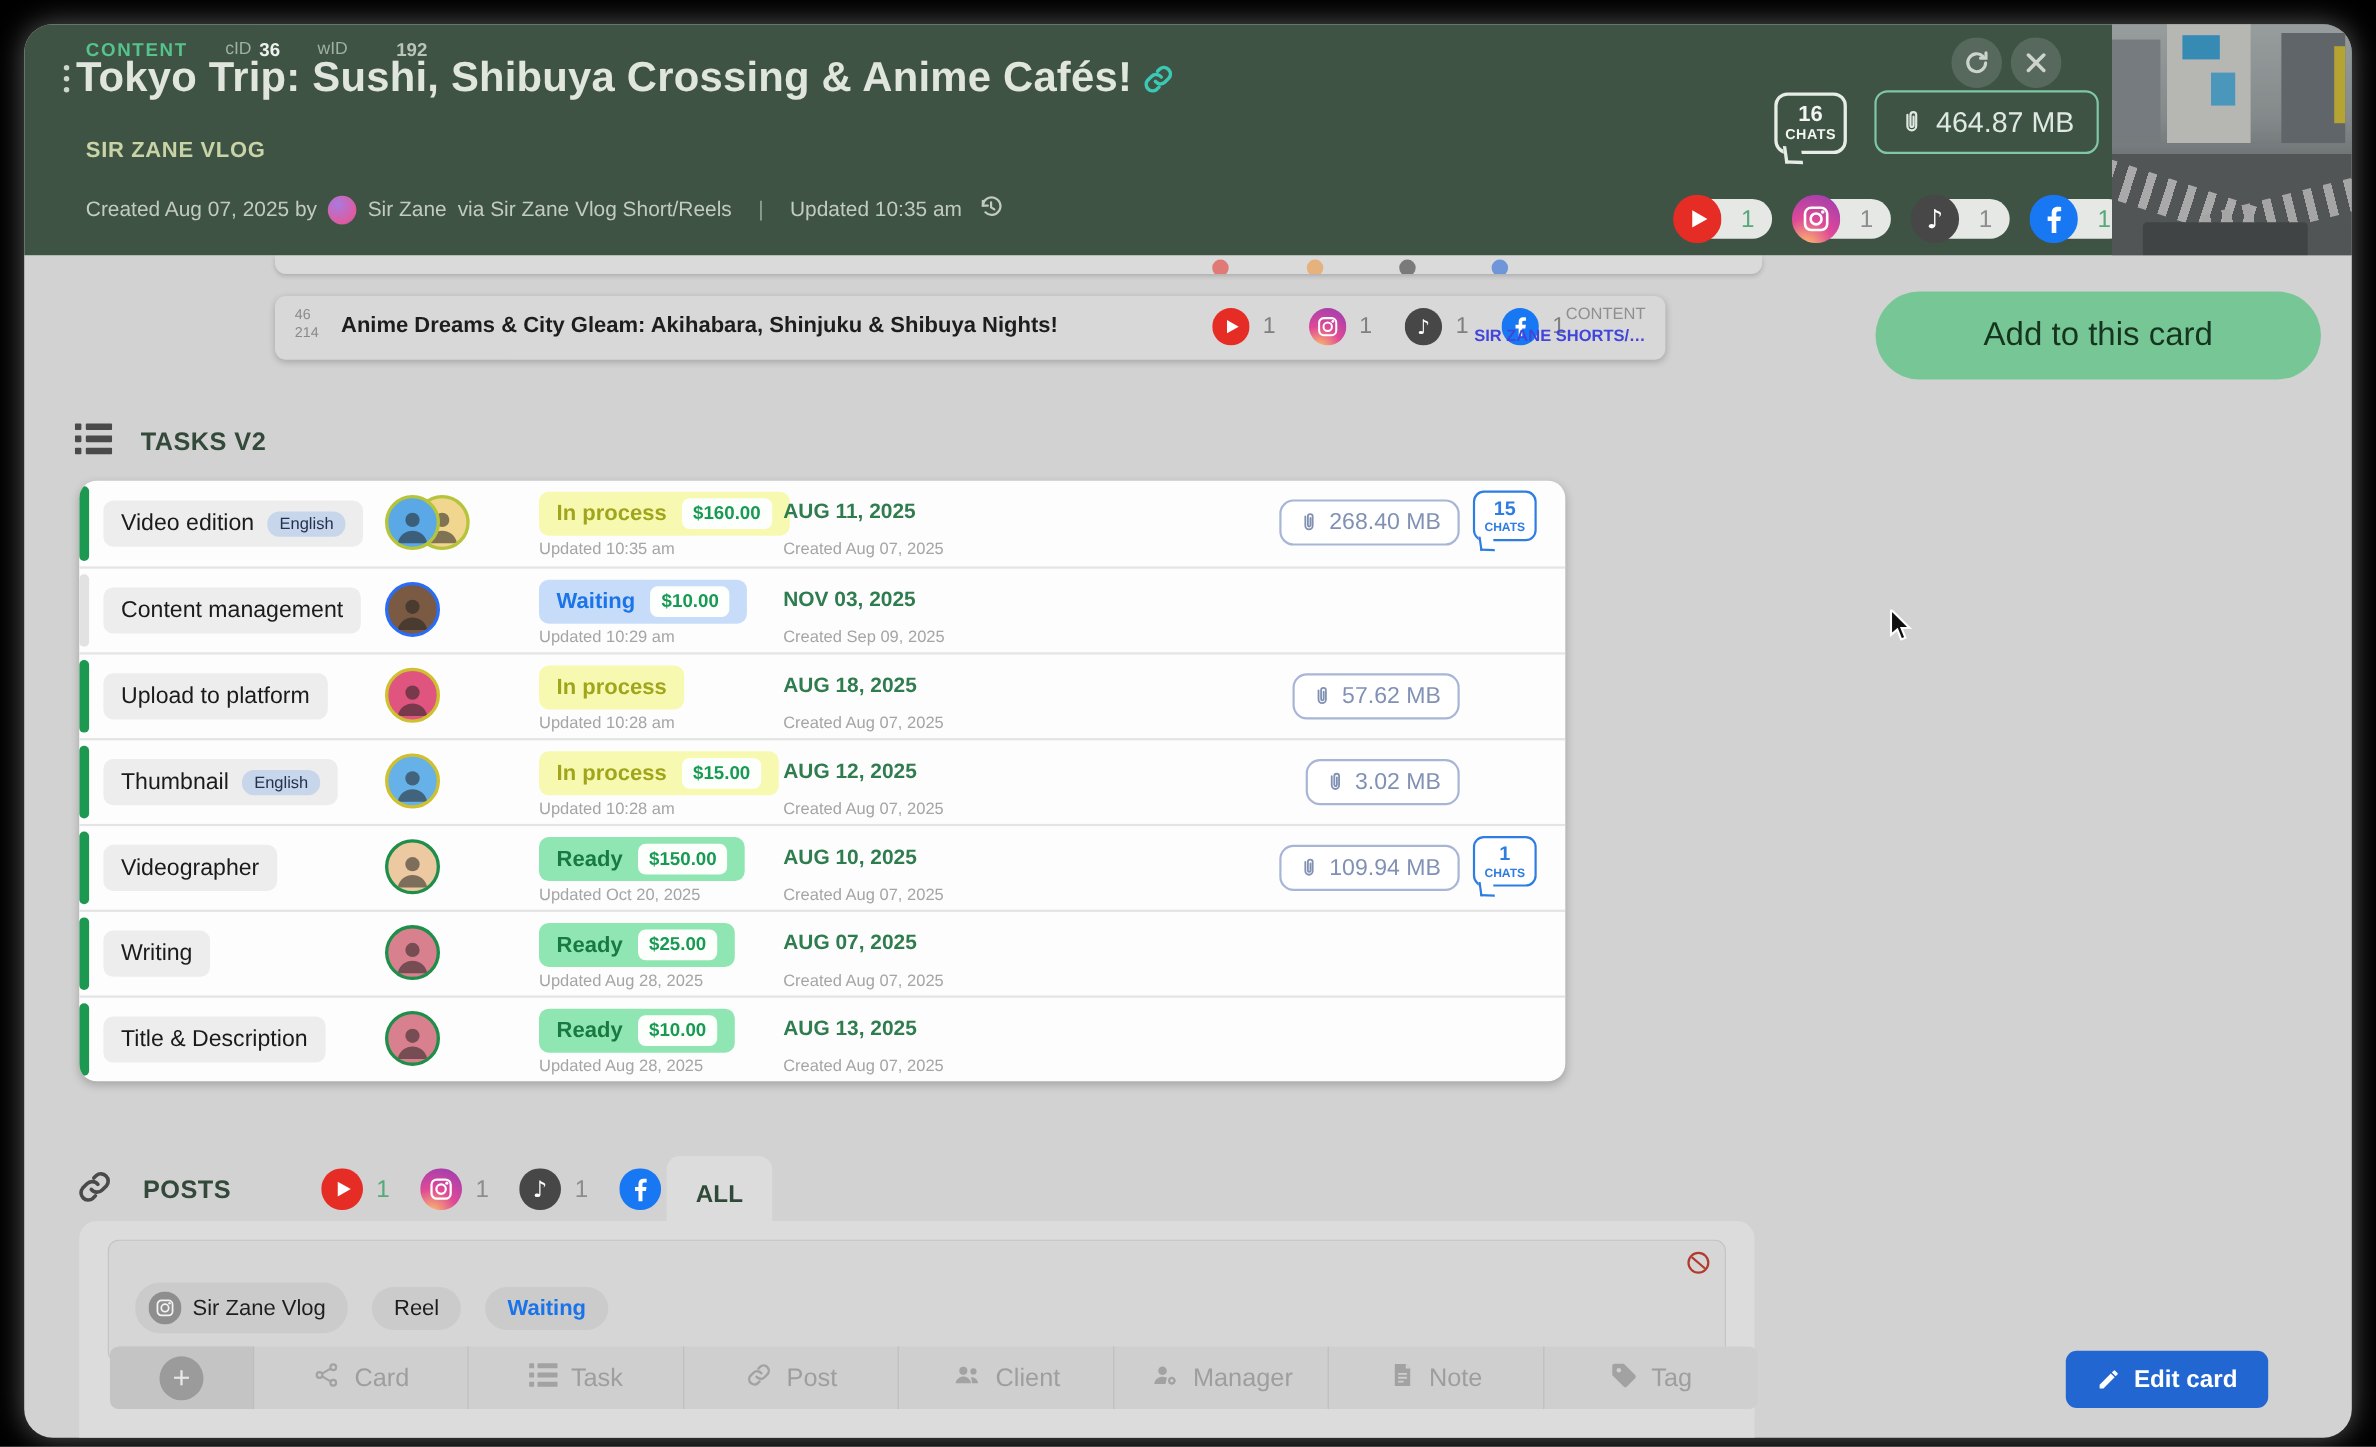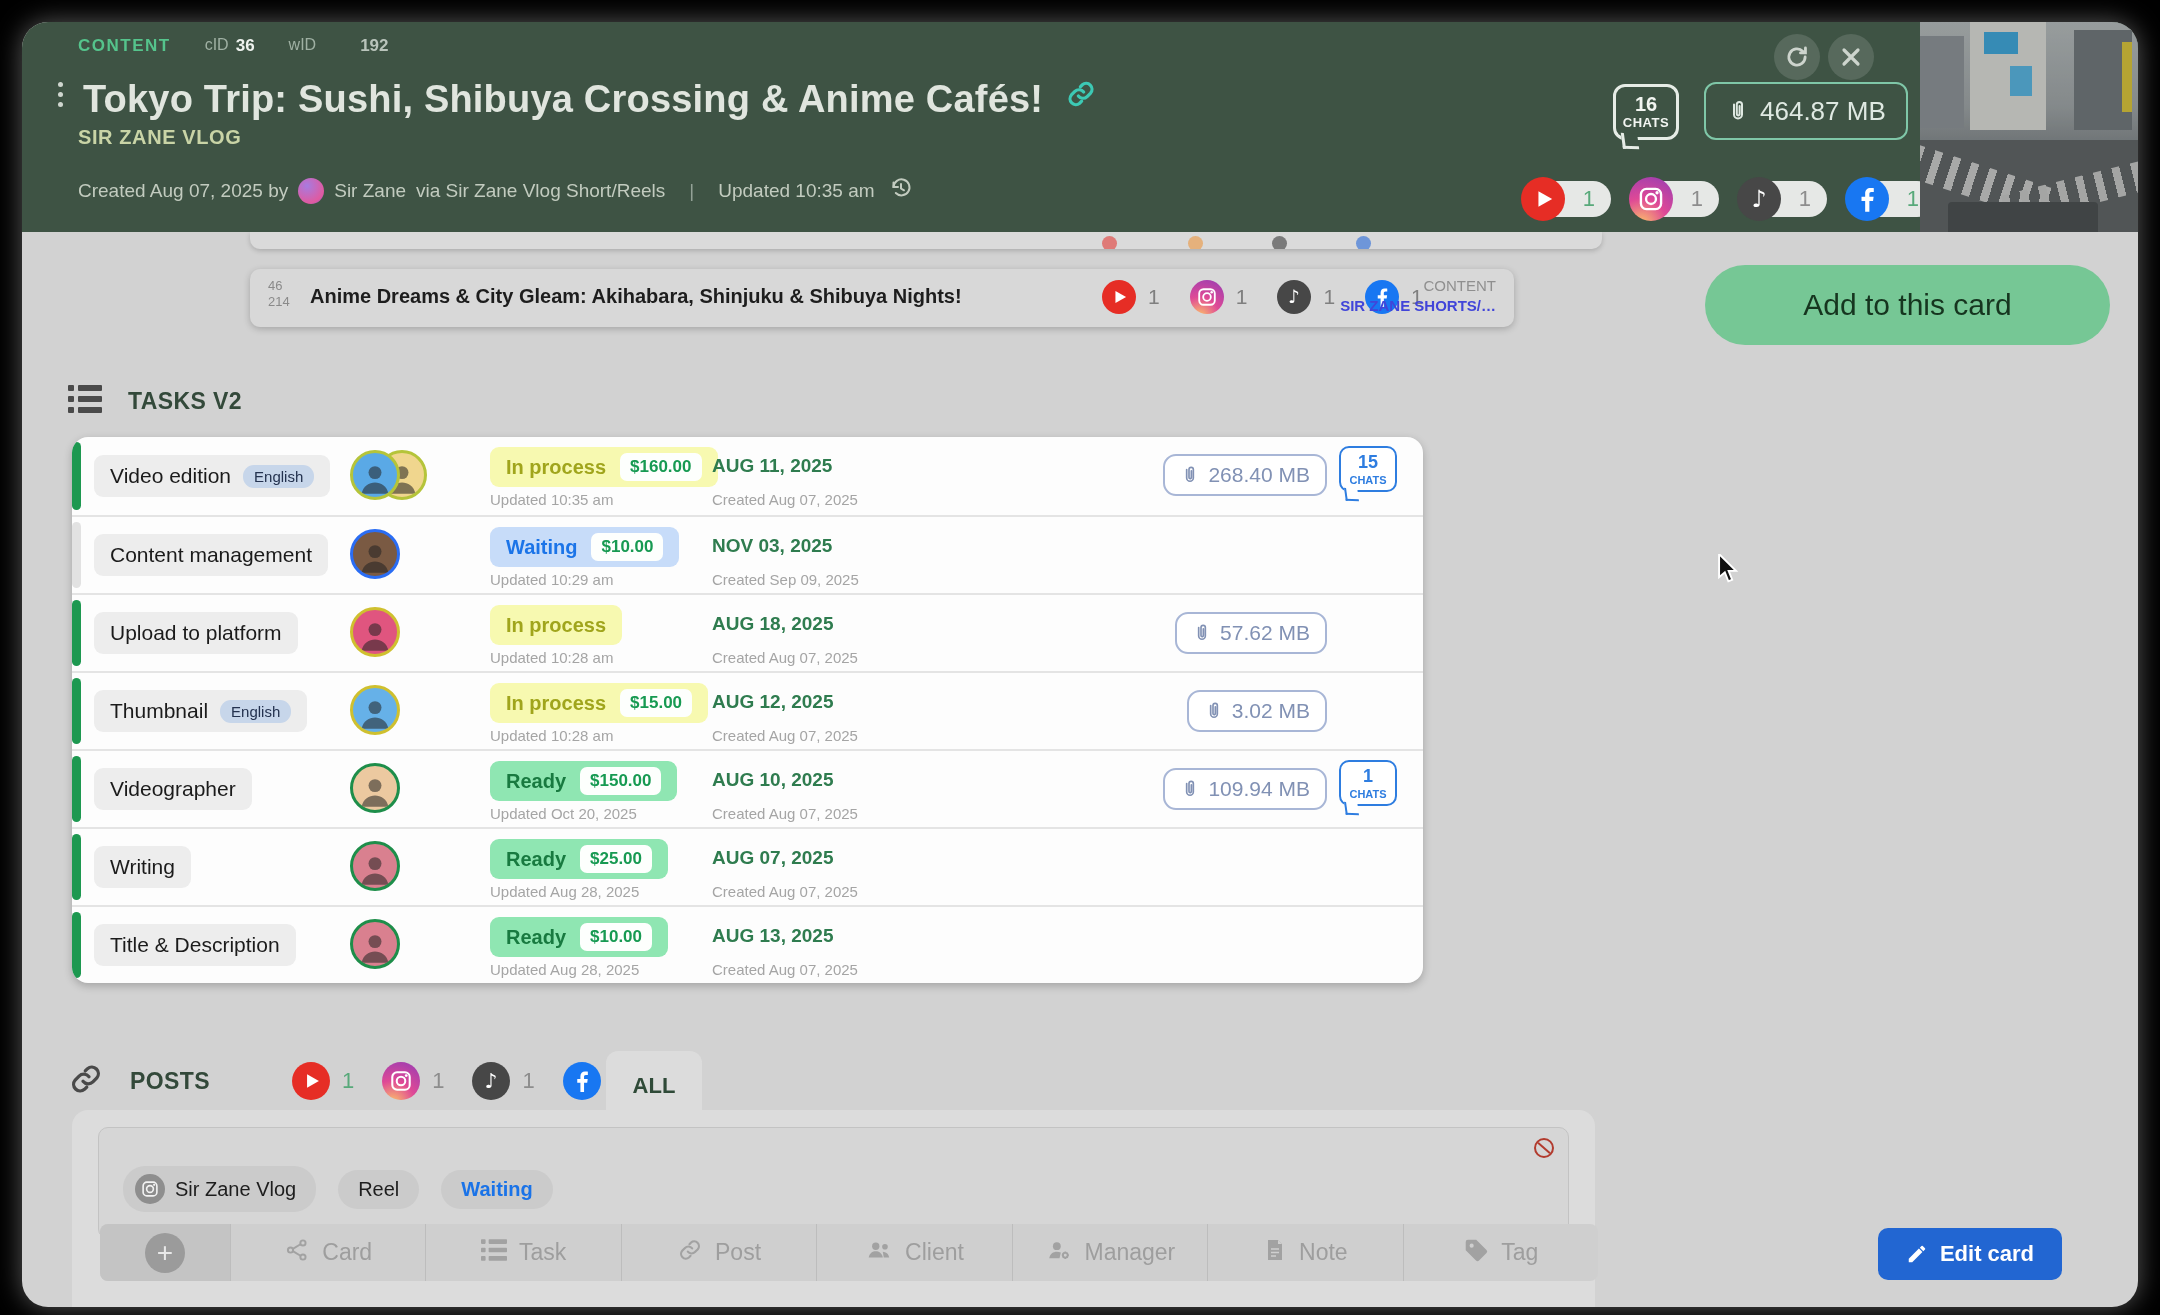--- a/index.html
+++ b/index.html
@@ -8,21 +8,21 @@
   #window{position:absolute;top:22px;left:22px;right:22px;bottom:8px;background:#d2d2d2;
     border-radius:26px;overflow:hidden;box-shadow:0 0 26px rgba(255,255,255,.35);}
 
   
   #header{position:absolute;top:0;left:0;right:0;height:210px;background:#3e5344;z-index:5;}
   .h-toprow{position:absolute;top:14px;left:56px;display:flex;align-items:center;gap:34px;}
   .content-tag{color:#55c48c;font-size:17px;font-weight:700;letter-spacing:1.5px;}
   .id-pair{font-size:16px;color:#9fb0a3;display:flex;gap:7px;}
   .id-pair b{color:#eef2ee;font-size:17px;}
   .id-pair.dim b{color:#b9c4bb;margin-left:37px;}
-  .h-titlerow{position:absolute;top:56px;left:30px;display:flex;align-items:flex-start;gap:14px;}
+  .h-titlerow{position:absolute;top:28px;left:30px;display:flex;align-items:center;}
   .kebab{display:flex;flex-direction:column;gap:5px;padding:4px 6px;}
   .kebab i{width:5px;height:5px;border-radius:50%;background:#cfd6cf;}
   #page-title{margin:0;font-size:38px;font-weight:700;color:#e0e5de;letter-spacing:.2px;}
   .title-link{margin-left:8px;display:flex;}
   .h-sub{position:absolute;top:104px;left:56px;font-size:20px;font-weight:700;color:#c9d4a6;letter-spacing:.6px;}
   .h-meta{position:absolute;top:154px;left:56px;display:flex;align-items:center;gap:10px;
     font-size:19px;color:#c2cbbf;}
   .mini-avatar{width:26px;height:26px;border-radius:50%;
     background:radial-gradient(circle at 35% 30%,#a77be0,#e05aa0 70%,#7b5cd6);display:inline-block;}
   .h-meta .pipe{margin:0 14px;color:#93a297;}

